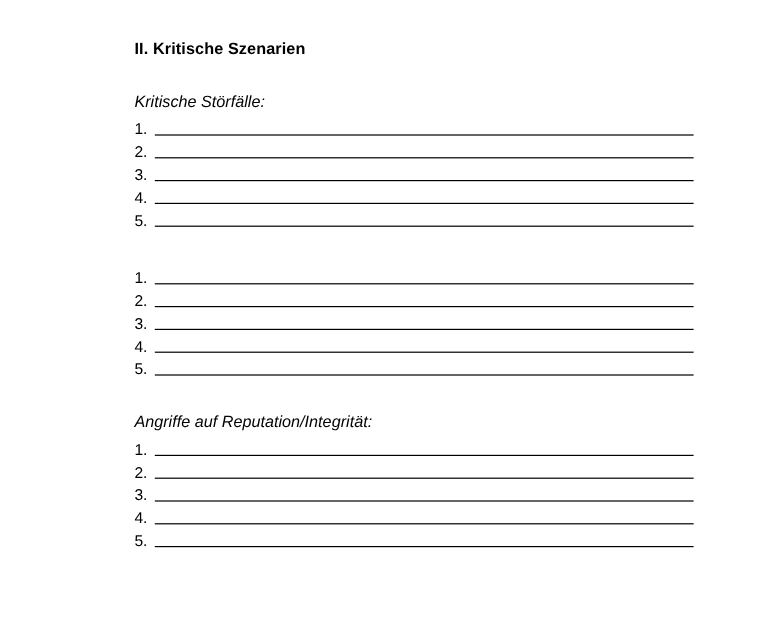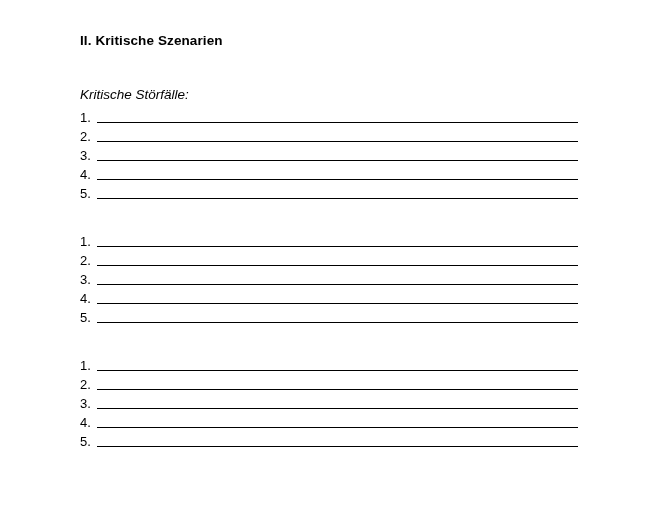--- a/index.html
+++ b/index.html
@@ -16,38 +16,38 @@
     color: #000000;
     -webkit-font-smoothing: antialiased;
   }
 
   .page {
     position: relative;
     width: 651px;
     height: 376px;
     background: #ffffff;
     box-sizing: border-box;
-    padding: 33px 73px 0 80px;
+    padding: 33px 73px 0 112px;
   }
 
   .doc-heading {
     font-size: 13.5px;
     font-weight: bold;
     line-height: 15px;
     letter-spacing: 0.1px;
     margin: 0;
     padding: 0;
   }
 
   .section {
     margin: 0;
     padding: 0;
   }
 
-  .section-1 { margin-top: 39px; }
+  .section-1 { margin-top: 29px; }
   .section-2 { margin-top: 29px; }
   .section-3 { margin-top: 29px; }
 
   .section-title {
     font-size: 13.5px;
     font-style: italic;
     font-weight: normal;
     line-height: 15px;
     margin: 0 0 4px 0;
     padding: 0;
@@ -136,20 +136,21 @@
         <span class="rule"></span>
       </div>
       <div class="blank-line-row">
         <span class="line-number">5.</span>
         <span class="rule"></span>
       </div>
     </div>
   </div>
 
   <div class="section section-3">
+    <div class="section-title">Angriffe auf Reputation/Integrität:</div>
     <div class="blank-list">
       <div class="blank-line-row">
         <span class="line-number">1.</span>
         <span class="rule"></span>
       </div>
       <div class="blank-line-row">
         <span class="line-number">2.</span>
         <span class="rule"></span>
       </div>
       <div class="blank-line-row">

